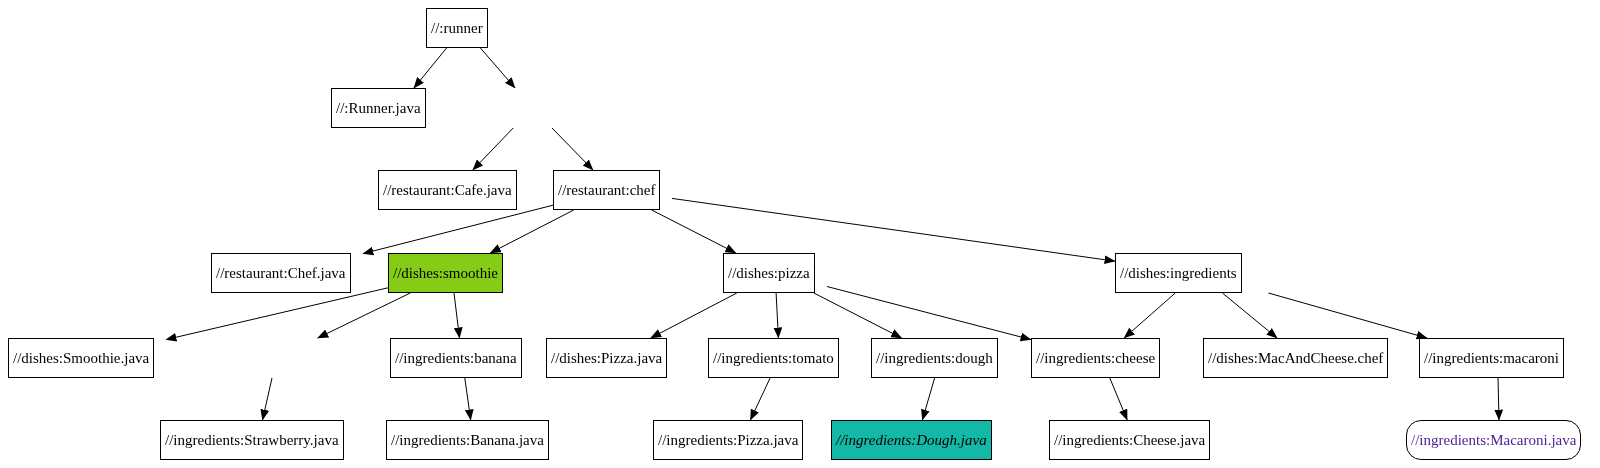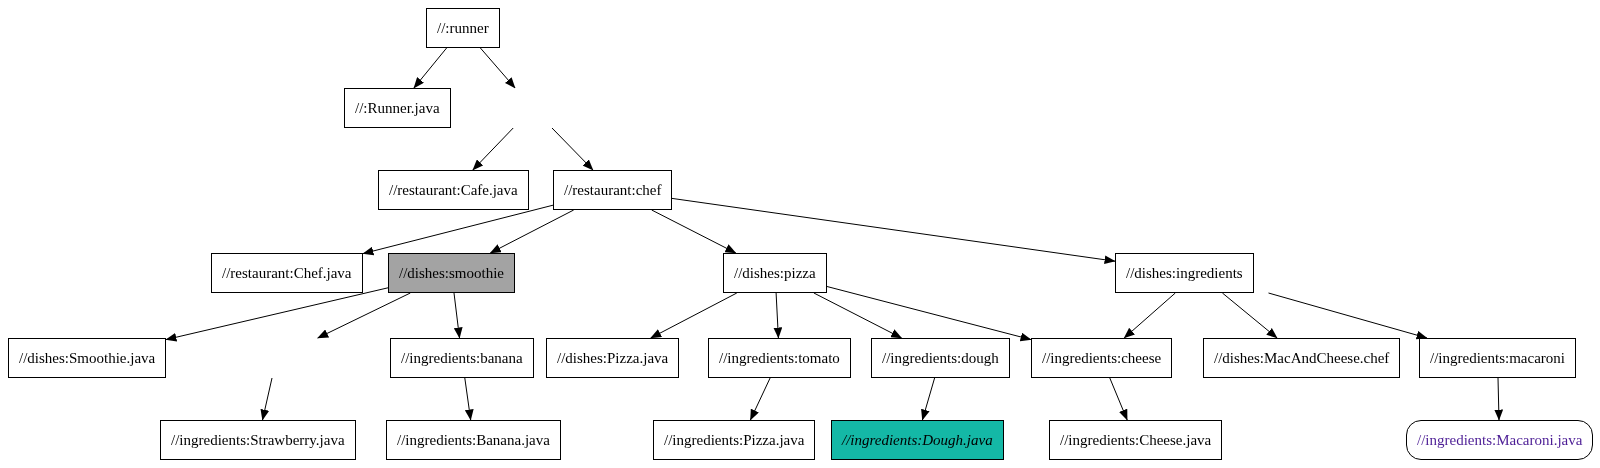--- a/index.html
+++ b/index.html
@@ -30,21 +30,21 @@
     height: 468px;
   }
   .node {
     position: absolute;
     box-sizing: border-box;
     height: 40px;
     line-height: 38px;
     border: 1px solid #000000;
     background: #ffffff;
     color: #000000;
-    padding: 0 10px;
+    padding: 0 4px;
     font-size: 15px;
     white-space: nowrap;
     text-align: center;
   }
   .edge-line {
     stroke: #000000;
     stroke-width: 1;
     fill: none;
   }
 </style>
@@ -78,25 +78,25 @@
       <line x1="770.1" y1="378.0" x2="750.4" y2="420.0" class="edge-line" stroke="#000000" marker-end="url(#arrowhead)"></line>
       <line x1="934.6" y1="378.0" x2="922.4" y2="420.0" class="edge-line" stroke="#000000" marker-end="url(#arrowhead)"></line>
       <line x1="1109.8" y1="378.0" x2="1127.2" y2="420.0" class="edge-line" stroke="#000000" marker-end="url(#arrowhead)"></line>
       <line x1="1175.3" y1="293.0" x2="1124.2" y2="338.0" class="edge-line" stroke="#000000" marker-end="url(#arrowhead)"></line>
       <line x1="1222.4" y1="293.0" x2="1277.1" y2="338.0" class="edge-line" stroke="#000000" marker-end="url(#arrowhead)"></line>
       <line x1="1268.5" y1="293.0" x2="1427.0" y2="338.0" class="edge-line" stroke="#000000" marker-end="url(#arrowhead)"></line>
       <line x1="1498.0" y1="378.0" x2="1499.0" y2="420.0" class="edge-line" stroke="#000000" marker-end="url(#arrowhead)"></line>
     </svg>
   <div id="node-layer">
       <div class="node" style="border-color: rgb(0, 0, 0); background: rgb(255, 255, 255); color: rgb(0, 0, 0); top: 8px; left: 426px;">//:runner</div>
-      <div class="node" style="border-color: rgb(0, 0, 0); background: rgb(255, 255, 255); color: rgb(0, 0, 0); top: 88px; left: 344px; text-align: center;">//:Runner.java</div>
+      <div class="node" style="border-color: rgb(0, 0, 0); background: rgb(255, 255, 255); color: rgb(0, 0, 0); top: 88px; left: 331px; text-align: center;">//:Runner.java</div>
       <div class="node" style="border-color: rgb(0, 0, 0); background: rgb(255, 255, 255); color: rgb(0, 0, 0); top: 170px; left: 378px;">//restaurant:Cafe.java</div>
       <div class="node" style="border-color: rgb(0, 0, 0); background: rgb(255, 255, 255); color: rgb(0, 0, 0); top: 170px; left: 553px;">//restaurant:chef</div>
       <div class="node" style="border-color: rgb(0, 0, 0); background: rgb(255, 255, 255); color: rgb(0, 0, 0); top: 253px; left: 211px;">//restaurant:Chef.java</div>
-      <div class="node" style="border-color: rgb(0, 0, 0); background: #a3a3a3; color: rgb(0, 0, 0); top: 253px; left: 388px;">//dishes:smoothie</div>
+      <div class="node" style="border-color: rgb(0, 0, 0); background: #84cc16; color: rgb(0, 0, 0); top: 253px; left: 388px;">//dishes:smoothie</div>
       <div class="node" style="border-color: rgb(0, 0, 0); background: rgb(255, 255, 255); color: rgb(0, 0, 0); top: 253px; left: 723px;">//dishes:pizza</div>
       <div class="node" style="border-color: rgb(0, 0, 0); background: rgb(255, 255, 255); color: rgb(0, 0, 0); top: 253px; left: 1115px;">//dishes:ingredients</div>
       <div class="node" style="border-color: rgb(0, 0, 0); background: rgb(255, 255, 255); color: rgb(0, 0, 0); top: 338px; left: 8px;">//dishes:Smoothie.java</div>
       <div class="node" style="border-color: rgb(0, 0, 0); background: rgb(255, 255, 255); color: rgb(0, 0, 0); top: 338px; left: 390px;">//ingredients:banana</div>
       <div class="node" style="border-color: rgb(0, 0, 0); background: rgb(255, 255, 255); color: rgb(0, 0, 0); top: 338px; left: 546px;">//dishes:Pizza.java</div>
       <div class="node" style="border-color: rgb(0, 0, 0); background: rgb(255, 255, 255); color: rgb(0, 0, 0); top: 338px; left: 708px;">//ingredients:tomato</div>
       <div class="node" style="border-color: rgb(0, 0, 0); background: rgb(255, 255, 255); color: rgb(0, 0, 0); top: 338px; left: 871px;">//ingredients:dough</div>
       <div class="node" style="border-color: rgb(0, 0, 0); background: rgb(255, 255, 255); color: rgb(0, 0, 0); top: 338px; left: 1031px;">//ingredients:cheese</div>
       <div class="node" style="border-color: rgb(0, 0, 0); background: rgb(255, 255, 255); color: rgb(0, 0, 0); top: 338px; left: 1203px;">//dishes:MacAndCheese.chef</div>
       <div class="node" style="border-color: rgb(0, 0, 0); background: rgb(255, 255, 255); color: rgb(0, 0, 0); top: 338px; left: 1419px;">//ingredients:macaroni</div>

